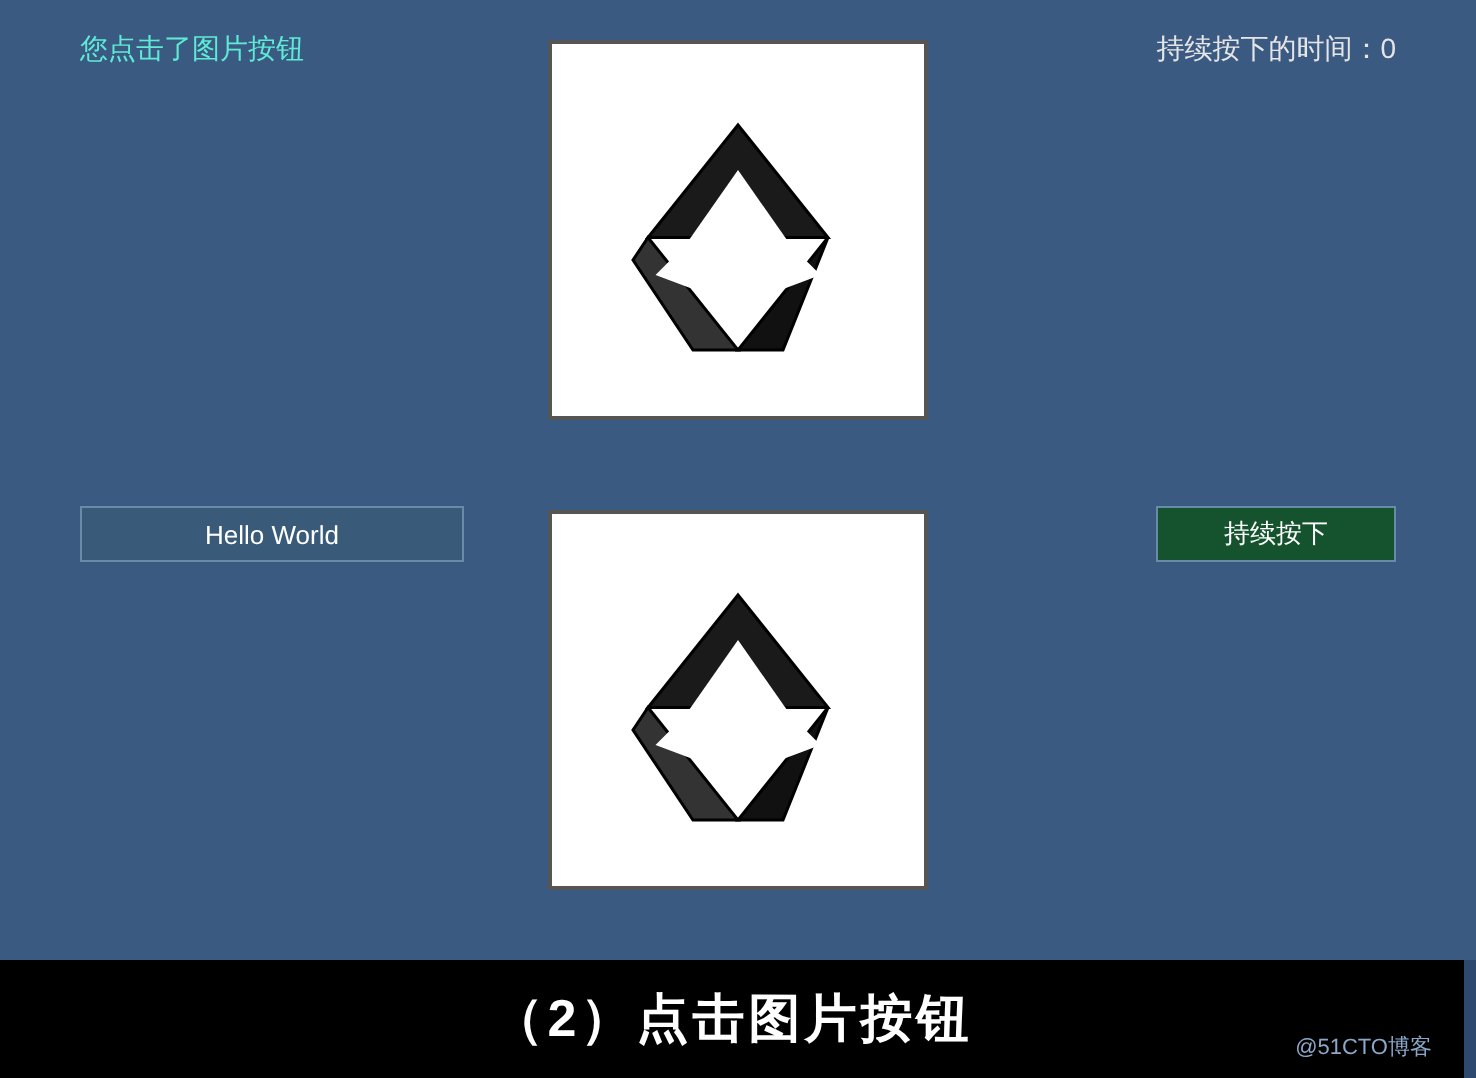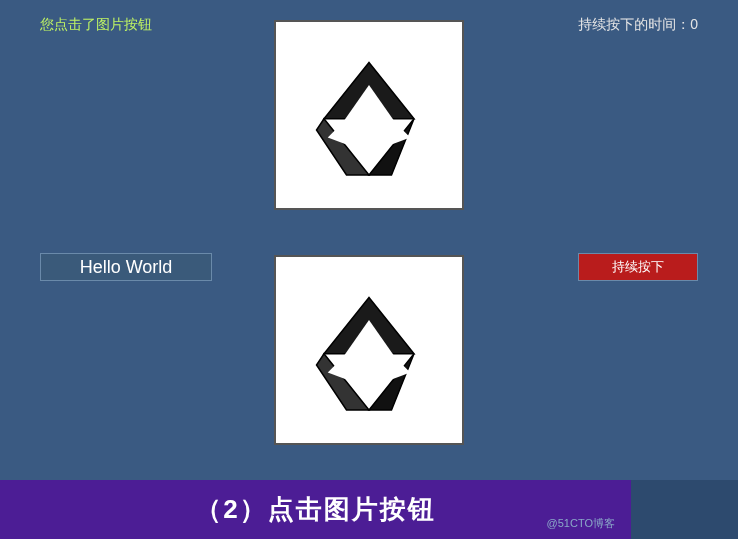--- a/index.html
+++ b/index.html
@@ -16,21 +16,21 @@
       width: 738px;
       height: 480px;
       background-color: #3a5a82;
       position: relative;
     }
 
     .status-text-left {
       position: absolute;
       top: 16px;
       left: 40px;
-      color: #bef264;
+      color: #5eead4;
       font-size: 14px;
     }
 
     .status-text-right {
       position: absolute;
       top: 16px;
       right: 40px;
       color: #e5e5e5;
       font-size: 14px;
     }
@@ -60,52 +60,52 @@
       border: 2px solid #555;
       display: flex;
       align-items: center;
       justify-content: center;
     }
 
     .btn-hello {
       position: absolute;
       top: 253px;
       left: 40px;
-      width: 172px;
+      width: 192px;
       height: 28px;
       background-color: #3a5a7a;
       border: 1px solid #6a8aaa;
       color: #ffffff;
-      font-size: 18px;
+      font-size: 13px;
       display: flex;
       align-items: center;
       justify-content: center;
       cursor: pointer;
     }
 
     .btn-hold {
       position: absolute;
       top: 253px;
       right: 40px;
       width: 120px;
       height: 28px;
-      background-color: #b91c1c;
+      background-color: #14532d;
       border: 1px solid #6a8aaa;
       color: #ffffff;
       font-size: 13px;
       display: flex;
       align-items: center;
       justify-content: center;
       cursor: pointer;
     }
 
     .footer {
-      width: 631px;
+      width: 732px;
       height: 59px;
-      background-color: #4c1d95;
+      background-color: #000000;
       display: flex;
       align-items: center;
       justify-content: center;
       position: relative;
     }
 
     .footer-title {
       color: #ffffff;
       font-size: 26px;
       font-weight: bold;

